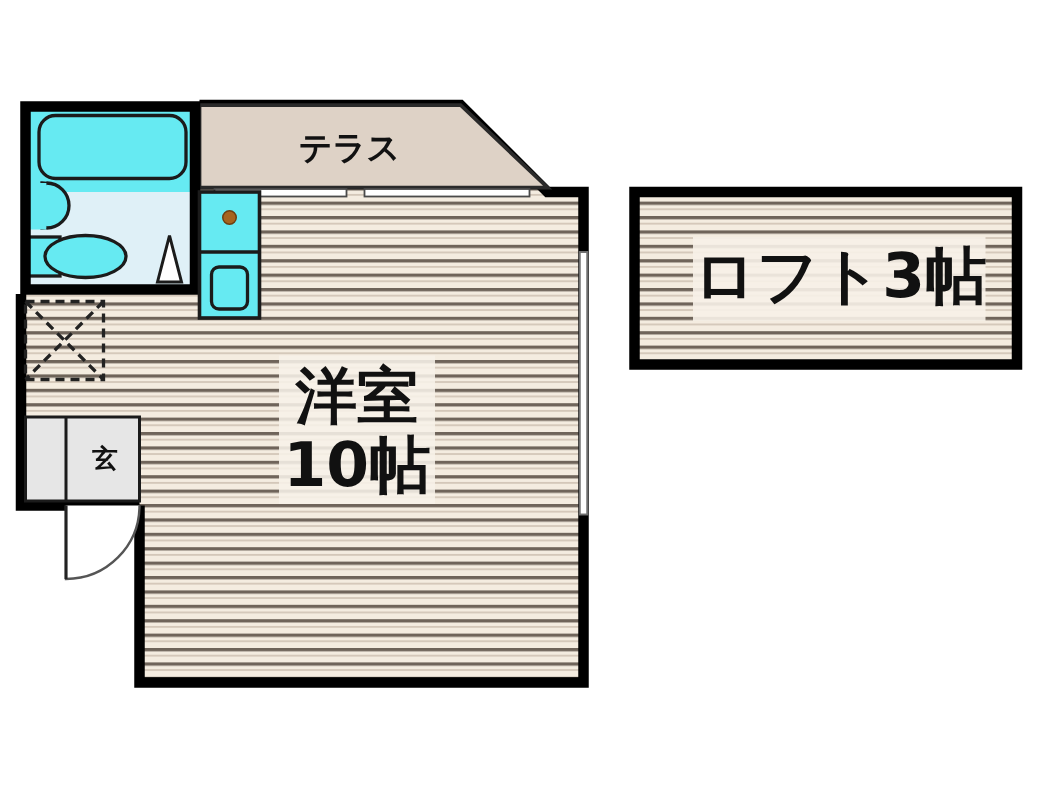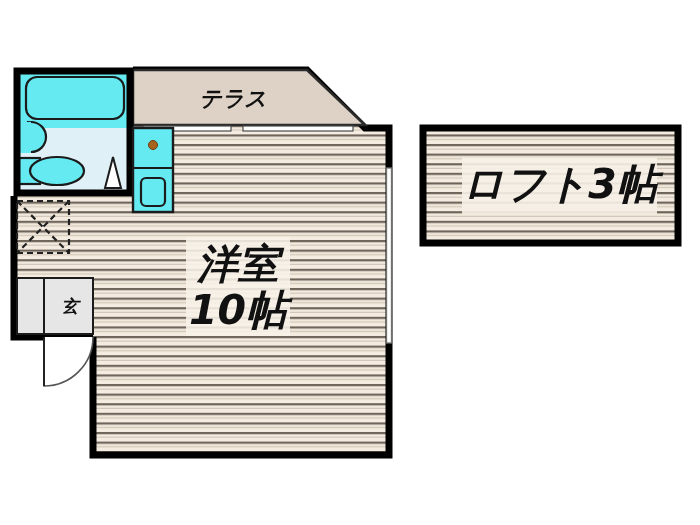--- a/index.html
+++ b/index.html
@@ -1,18 +1,18 @@
 <!DOCTYPE html>
 <html><head>
 <meta charset="utf-8">
 <style>
   html,body{margin:0;padding:0;background:#ffffff;}
   body{width:700px;height:525px;overflow:hidden;
        font-family:"DejaVu Sans","Liberation Sans",sans-serif;}
-  #stage{position:relative;width:700px;height:525px;background:#ffffff;font-style:italic;}
+  #stage{position:relative;width:700px;height:525px;background:#ffffff;}
   svg#plan{position:absolute;left:0;top:0;width:700px;height:525px;display:block;}
   .lbl{font-family:"DejaVu Sans","Liberation Sans",sans-serif;
        font-weight:700;fill:#111111;text-anchor:middle;dominant-baseline:middle;}
 </style>
 </head>
 <body>
 
 <div id="stage">
 <svg id="plan" viewBox="0 0 700 525" xmlns="http://www.w3.org/2000/svg">
 

